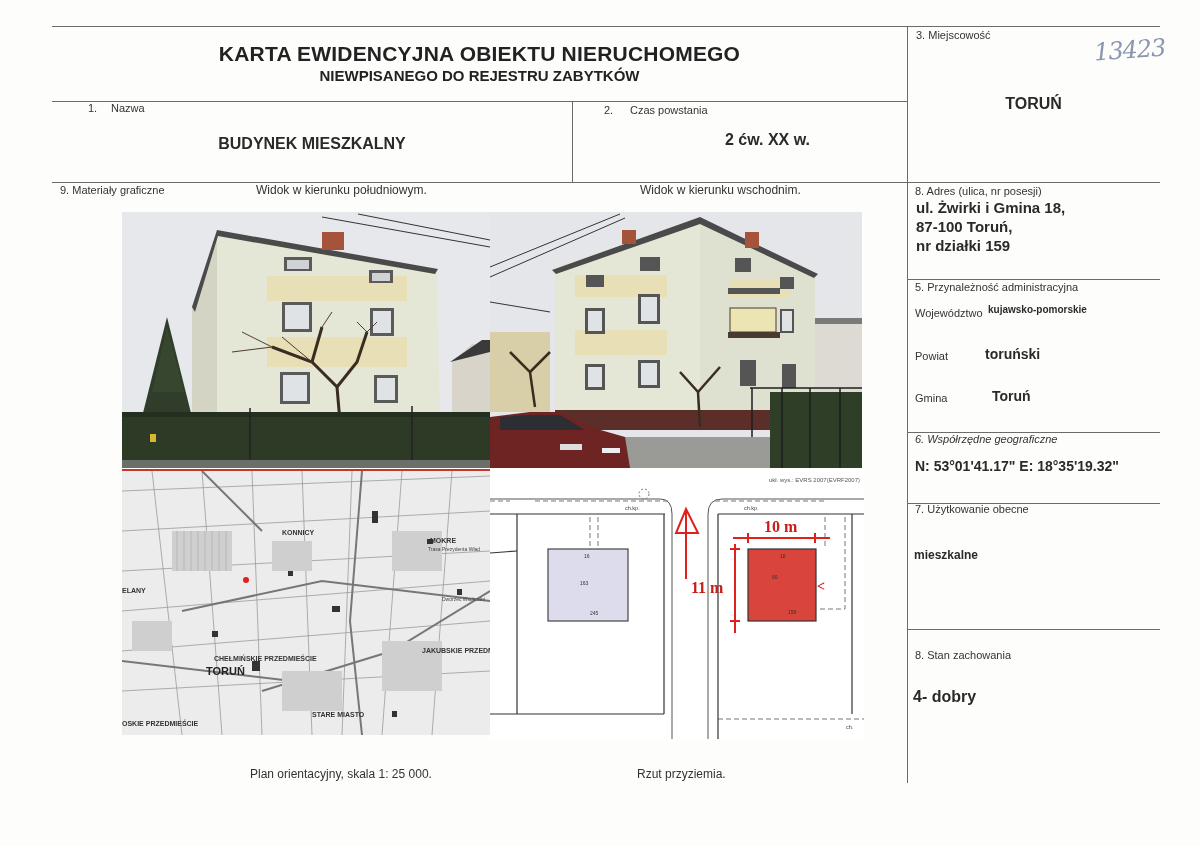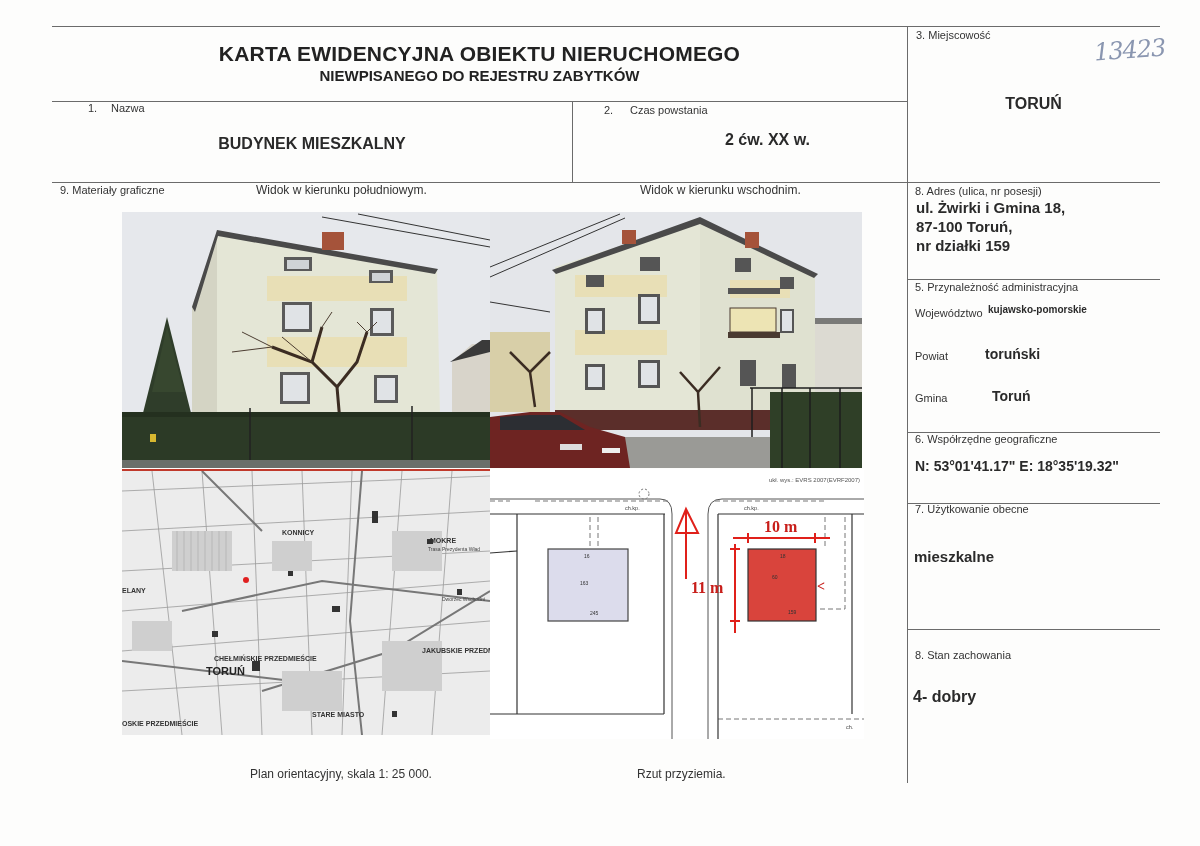--- a/index.html
+++ b/index.html
@@ -54,25 +54,25 @@
 <div class="val" style="left:916px; top:237px; font-size:15px;">nr działki 159</div>
 
 <div class="lbl" style="left:915px; top:281px;">5. Przynależność administracyjna</div>
 <div class="lbl" style="left:915px; top:307px;">Województwo</div>
 <div class="val" style="left:988px; top:304px; font-size:10px;">kujawsko-pomorskie</div>
 <div class="lbl" style="left:915px; top:350px;">Powiat</div>
 <div class="val" style="left:985px; top:346px; font-size:14px;">toruński</div>
 <div class="lbl" style="left:915px; top:392px;">Gmina</div>
 <div class="val" style="left:992px; top:388px; font-size:14px;">Toruń</div>
 
-<div class="lbl" style="left:915px; top:433px;">6. Współrzędne geograficzne</div>
+<div class="lbl" style="left:915px; top:433px;font-style:italic;">6. Współrzędne geograficzne</div>
 <div class="val" style="left:915px; top:458px; font-size:14px;">N: 53°01'41.17" E: 18°35'19.32"</div>
 
 <div class="lbl" style="left:915px; top:503px;">7. Użytkowanie obecne</div>
-<div class="val" style="left:914px; top:548px; font-size:15px;">mieszkalne</div>
+<div class="val" style="left:914px; top:548px; font-size:12px;">mieszkalne</div>
 
 <div class="lbl" style="left:915px; top:649px;">8. Stan zachowania</div>
 <div class="val" style="left:913px; top:688px; font-size:16px;">4- dobry</div>
 
 <div class="photo" style="left:122px; top:212px; width:368px; height:256px;">
   <svg width="368" height="256" viewBox="0 0 368 256">
     <rect width="368" height="256" fill="#e6e8ec"></rect>
     <line x1="200" y1="5" x2="368" y2="35" stroke="#333" stroke-width="1"></line>
     <line x1="236" y1="2" x2="368" y2="28" stroke="#333" stroke-width="1"></line>
 

